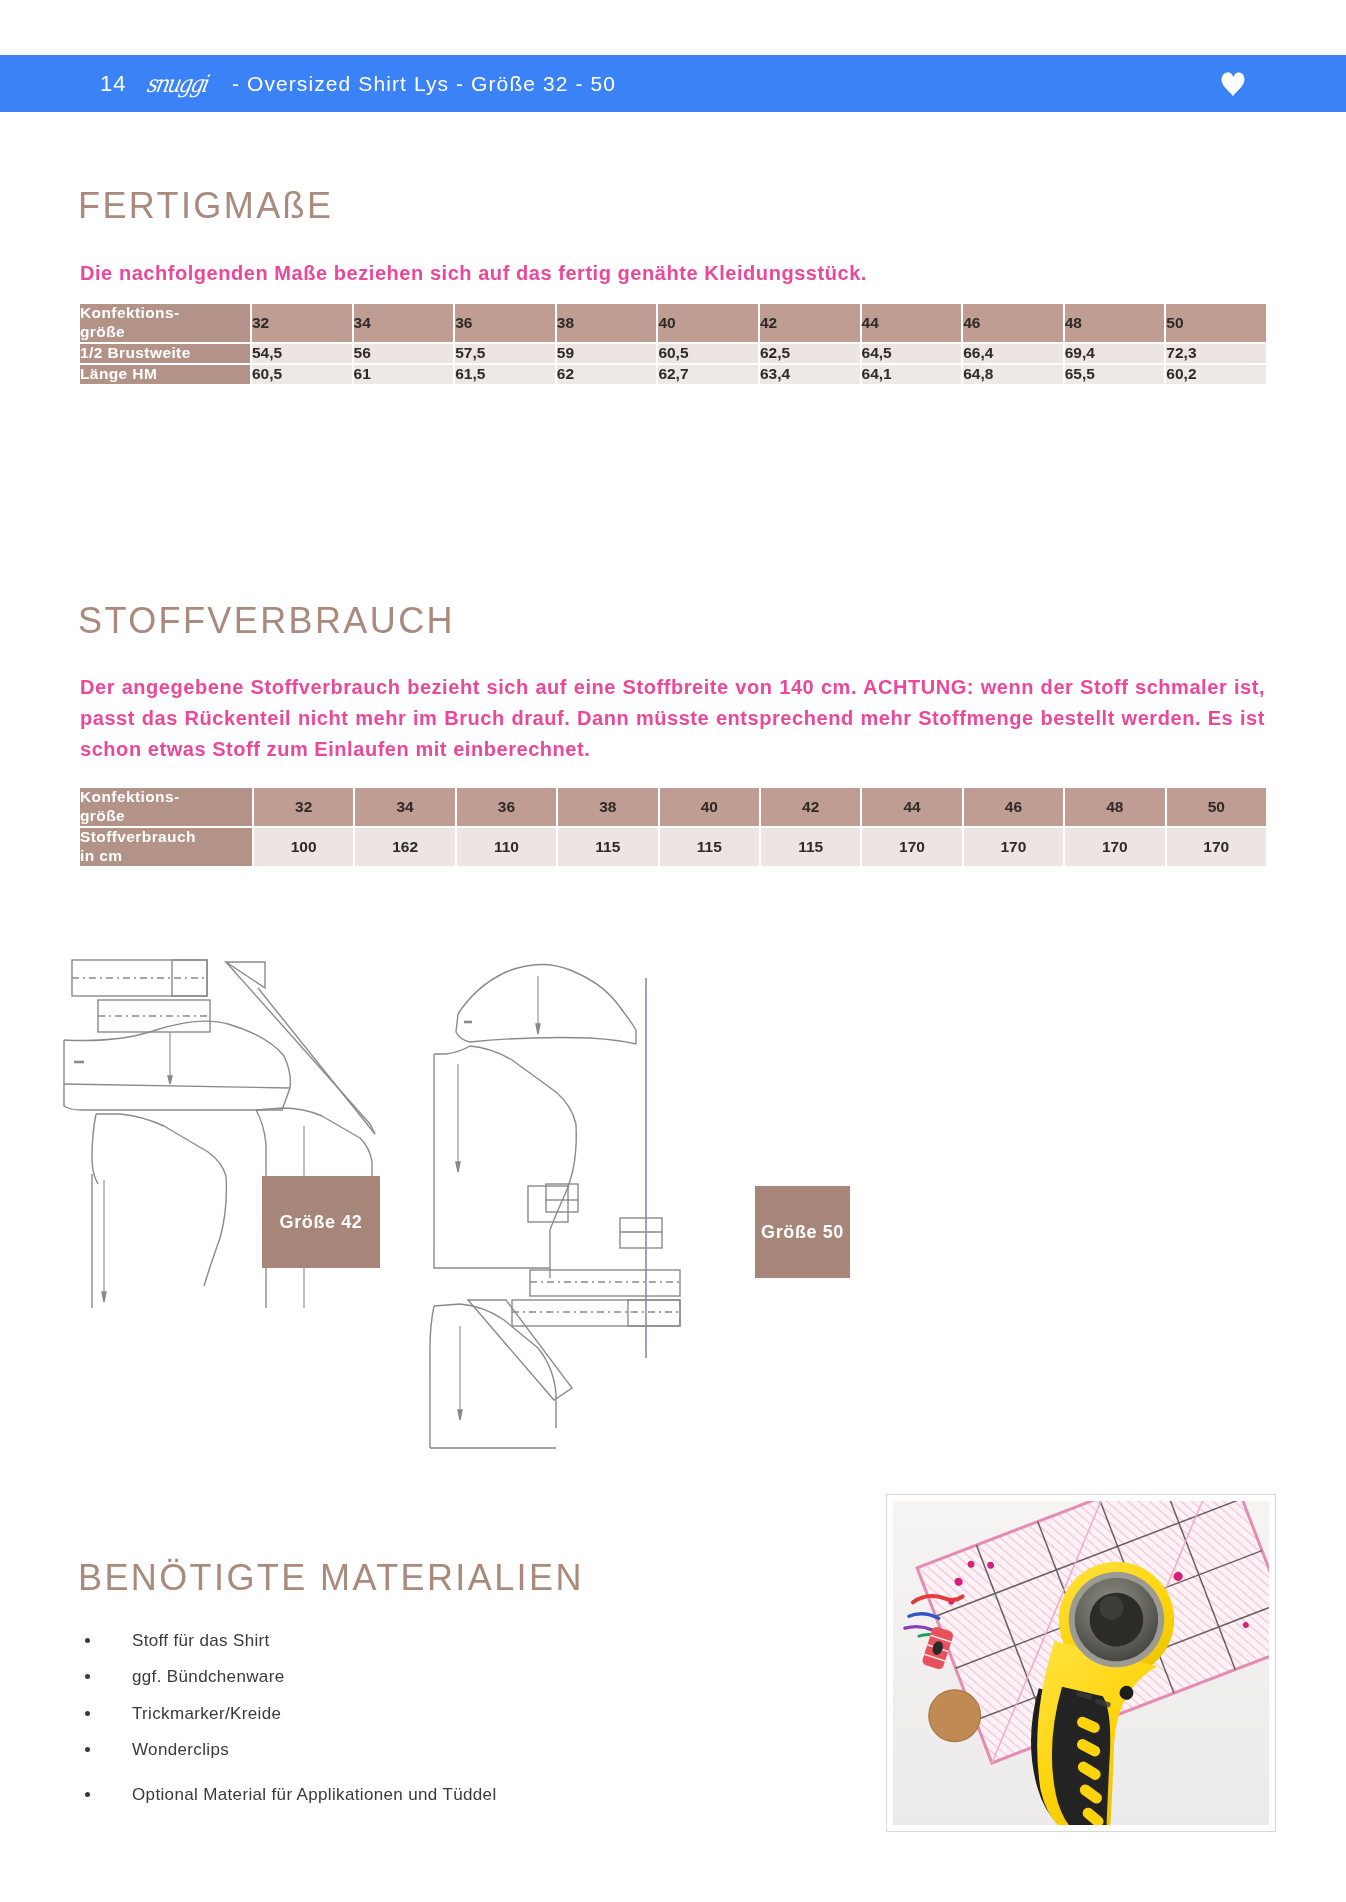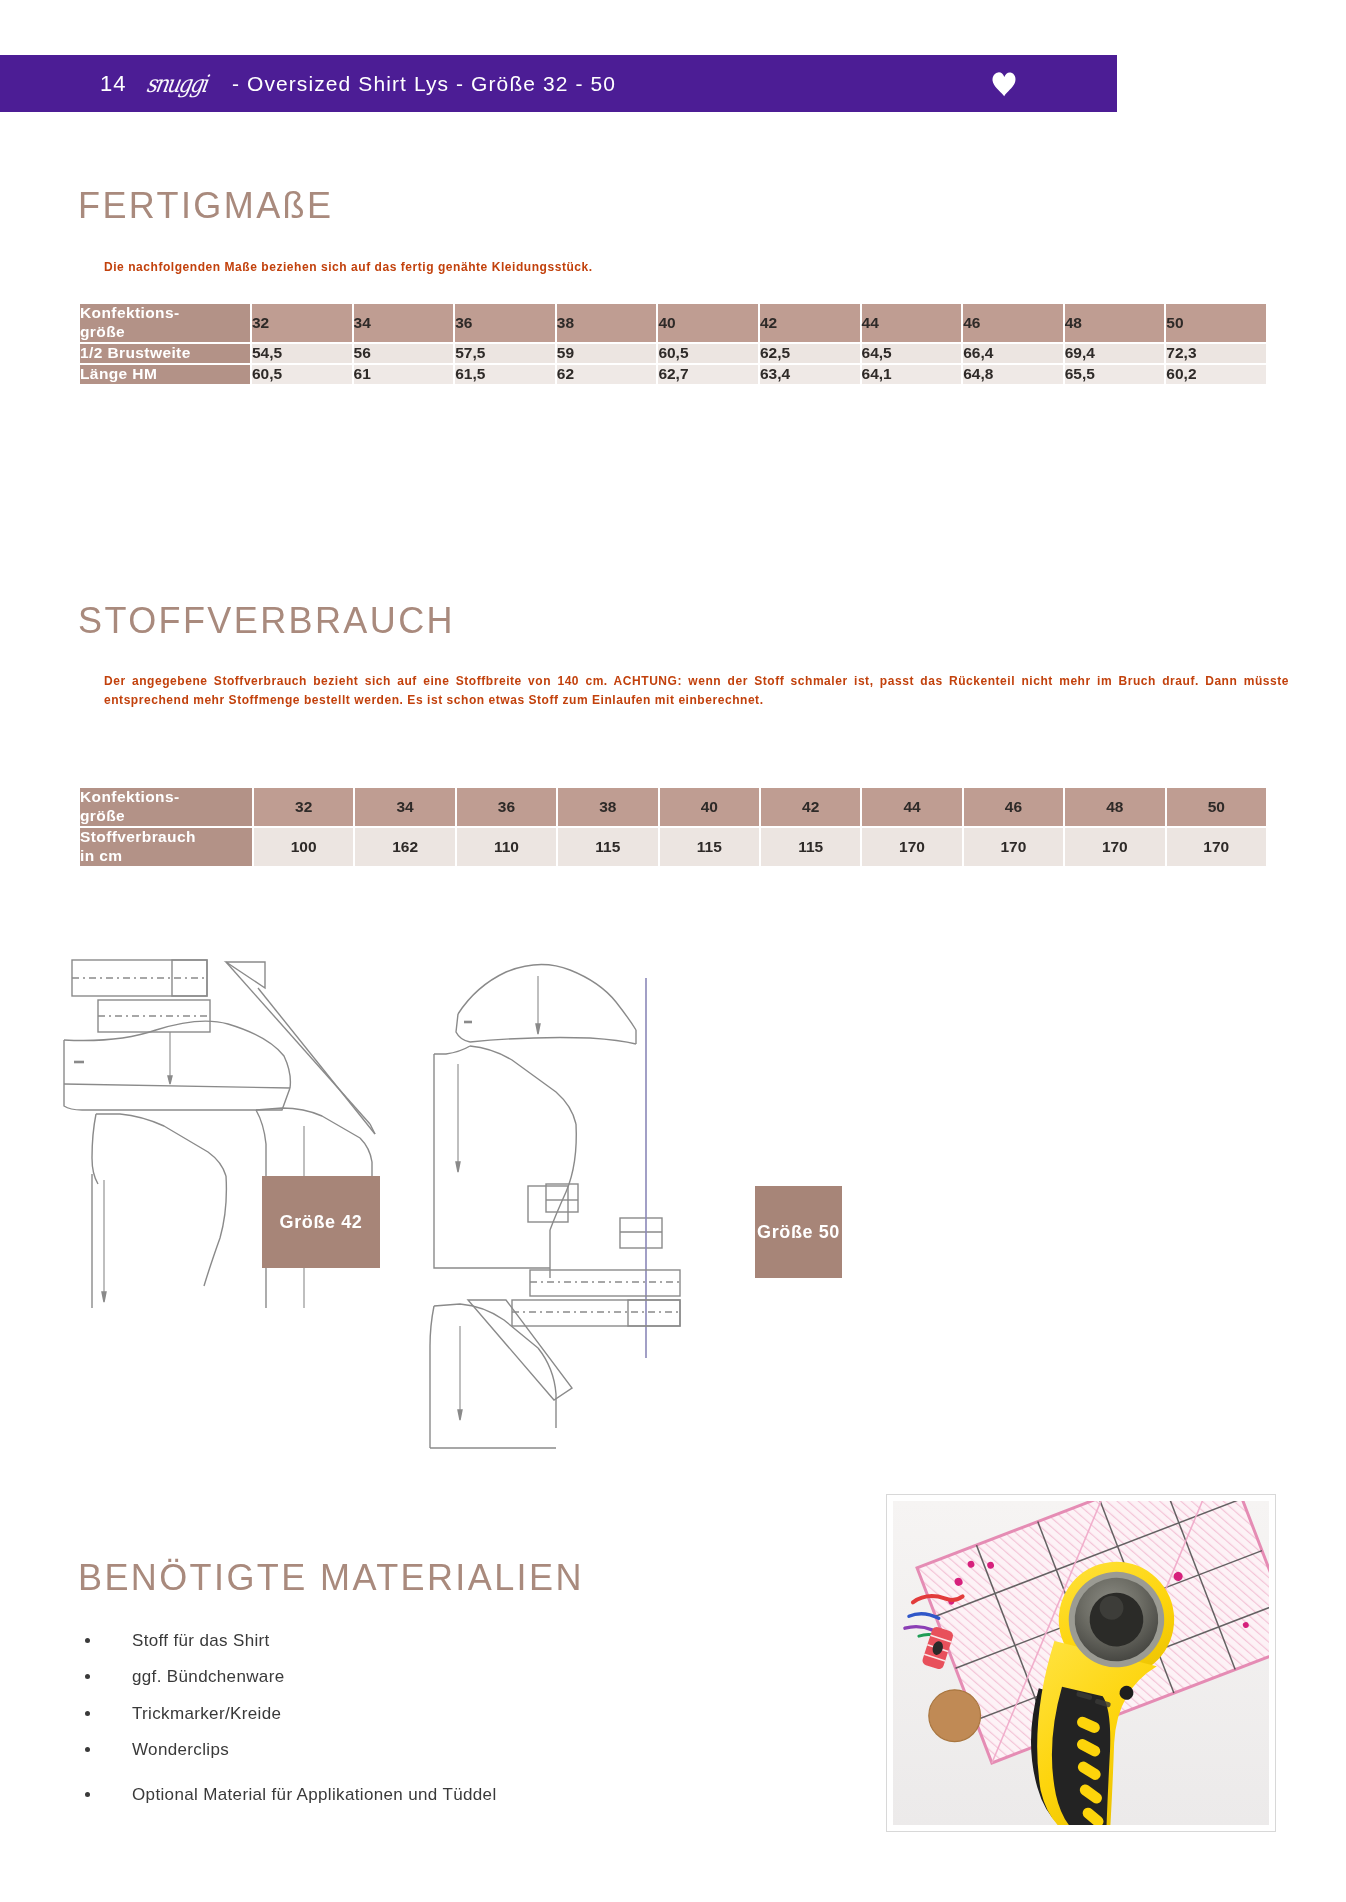--- a/index.html
+++ b/index.html
@@ -15,23 +15,23 @@
     width: 1346px;
     height: 1902px;
     background: #ffffff;
   }
 
   
   .header-bar {
     position: absolute;
     left: 0;
     top: 55px;
-    width: 1117px;
+    width: 1346px;
     height: 57px;
-    background: #4c1d95;
+    background: #3b82f6;
     display: flex;
     align-items: center;
   }
   .header-page-number {
     color: #ffffff;
     font-size: 22px;
     letter-spacing: 1px;
     margin-left: 100px;
     font-weight: 400;
   }
@@ -70,26 +70,25 @@
     font-weight: 400;
     white-space: nowrap;
   }
   #h-fertigmasse { left: 78px; top: 185px; }
   #h-stoffverbrauch { left: 78px; top: 600px; }
   #h-materialien { left: 78px; top: 1557px; }
 
   
   .intro-text {
     position: absolute;
-    color: #c2410c;
-    font-size: 12px;
+    color: #ec4899;
+    font-size: 20px;
     letter-spacing: 0.55px;
     line-height: 1.55;
     font-weight: bold;
-    margin-left: 24px;
   }
   #p-fertigmasse {
     left: 80px; top: 258px; width: 950px;
   }
   #p-stoffverbrauch {
     left: 80px; top: 672px; width: 1185px;
     text-align: justify;
     font-weight: bold;
   }
 
@@ -168,21 +167,21 @@
     display: flex;
     align-items: center;
     justify-content: center;
   }
   #badge-42 {
     left: 262px; top: 1176px;
     width: 118px; height: 92px;
   }
   #badge-50 {
     left: 755px; top: 1186px;
-    width: 87px; height: 92px;
+    width: 95px; height: 92px;
   }
 
   
   .materials-list {
     position: absolute;
     left: 80px;
     top: 1630px;
     width: 640px;
     list-style: none;
   }

